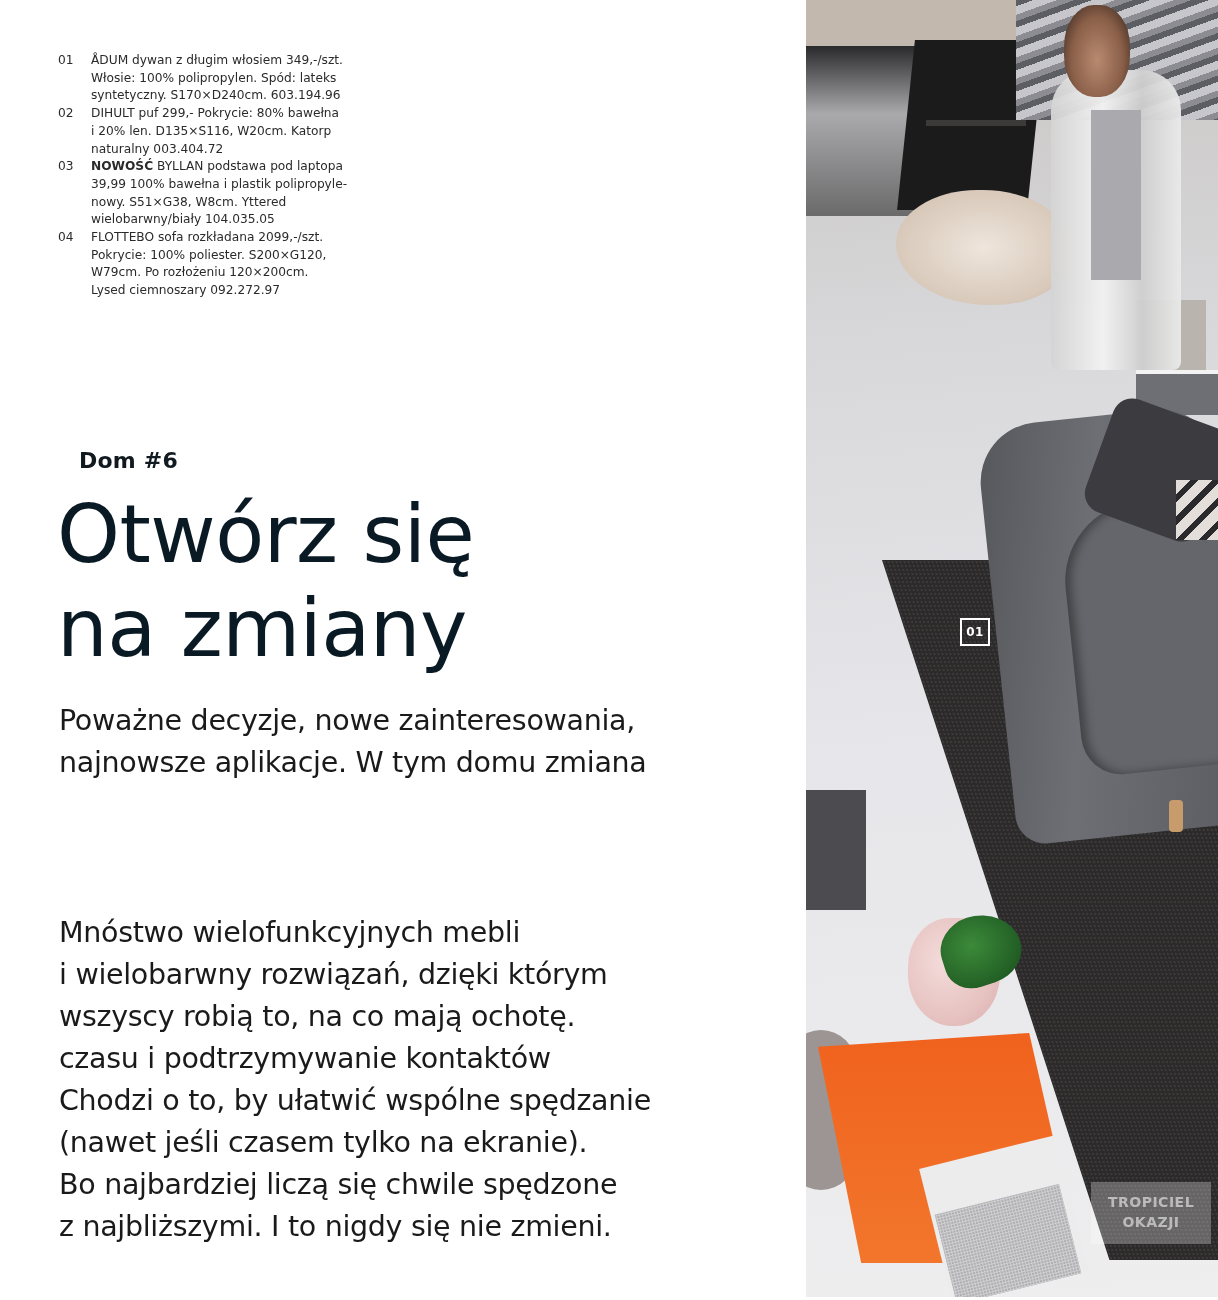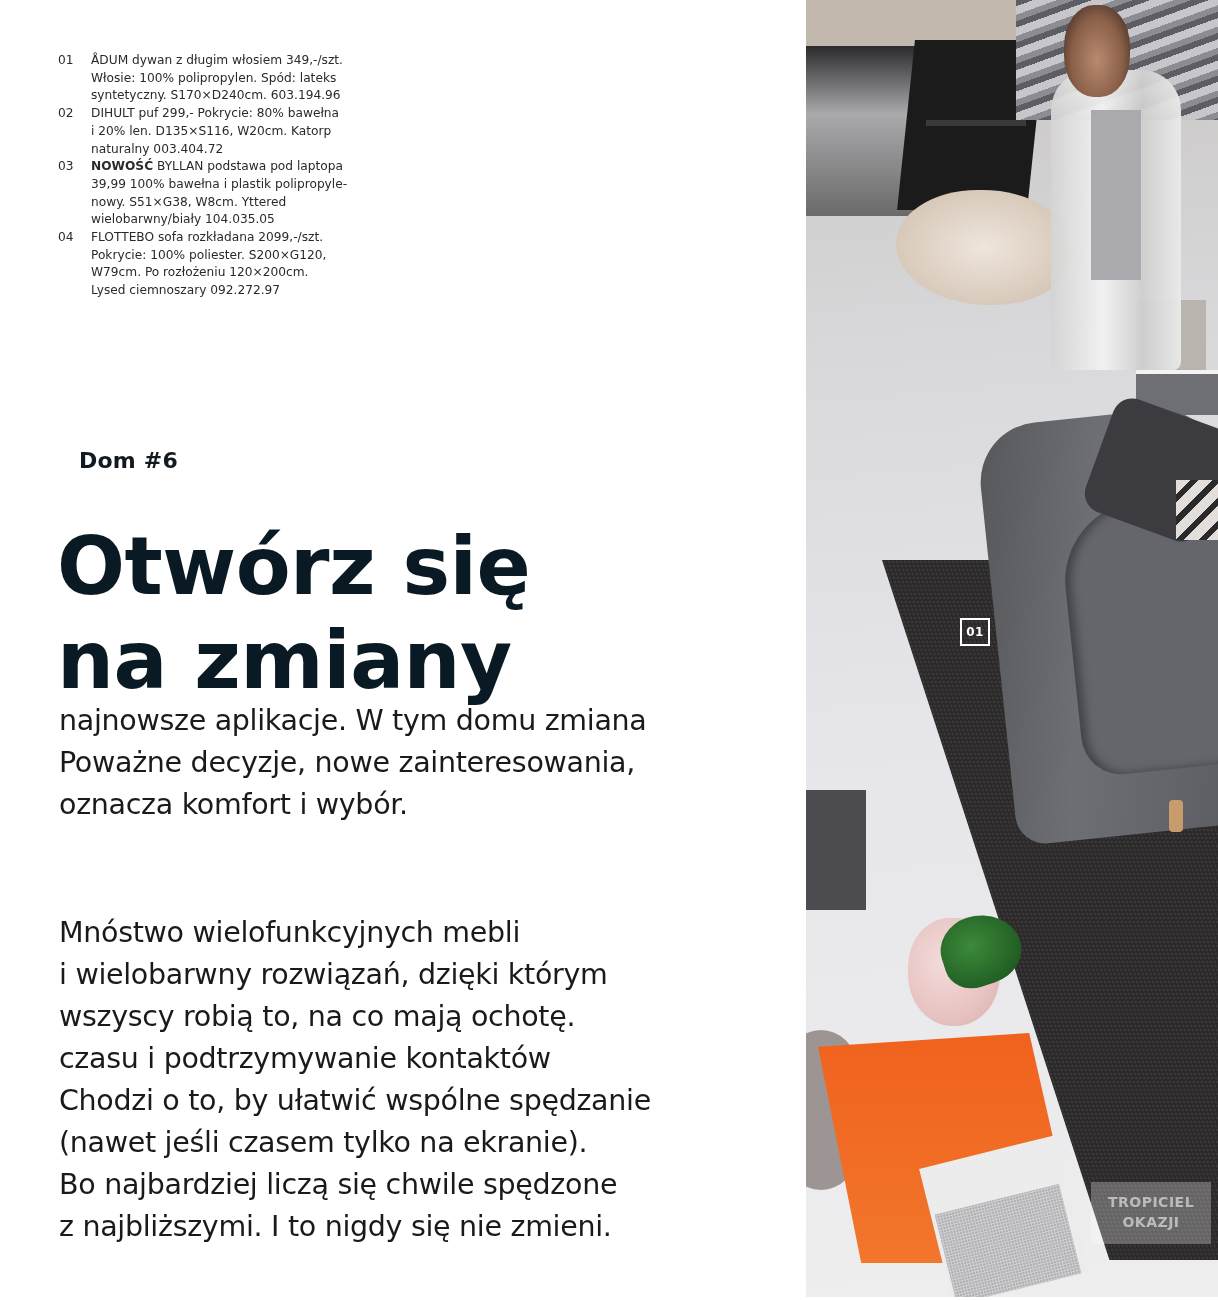--- a/index.html
+++ b/index.html
@@ -18,22 +18,22 @@
     .cap-text b { font-weight: bold; }
 
     
     .kicker {
       position: absolute; left: 59px; top: 448px;
       font-family: "DejaVu Sans", sans-serif; font-weight: bold; font-size: 22px;
       color: #111a20; letter-spacing: 0.2px; margin-left: 20px;
     }
     .headline {
       position: absolute; left: 57px; top: 488px; width: 720px;
-      font-family: "DejaVu Sans", sans-serif; font-weight: bold; font-size: 80px;
-      line-height: 94px; color: #0a1a24; letter-spacing: -0.5px; margin-top: 32px;
+      font-family: "DejaVu Sans", sans-serif; font-weight: normal; font-size: 80px;
+      line-height: 94px; color: #0a1a24; letter-spacing: -0.5px;
     }
     .headline span { display: block; }
 
     
     .body-copy {
       position: absolute; left: 59px; width: 720px;
       font-family: "DejaVu Sans", sans-serif; font-size: 28.5px; line-height: 42px;
       color: #1a1a1a; letter-spacing: -0.3px;
     }
     .body-copy span { display: block; white-space: nowrap; }
@@ -140,23 +140,22 @@
   </div>
 </div>
 
 <div class="kicker">Dom #6</div>
 <h1 class="headline">
   <span>Otwórz się</span>
   <span>na zmiany</span>
 </h1>
 
 <div class="body-copy p1">
+  <span>Poważne decyzje, nowe zainteresowania,</span>
   <span>najnowsze aplikacje. W tym domu zmiana</span>
-  <span>Poważne decyzje, nowe zainteresowania,</span>
-  <span>oznacza komfort i wybór.</span>
 </div>
 <div class="body-copy p2">
   <span>Mnóstwo wielofunkcyjnych mebli</span>
   <span>i wielobarwny rozwiązań, dzięki którym</span>
   <span>wszyscy robią to, na co mają ochotę.</span>
   <span>czasu i podtrzymywanie kontaktów</span>
   <span>Chodzi o to, by ułatwić wspólne spędzanie</span>
   <span>(nawet jeśli czasem tylko na ekranie).</span>
   <span>Bo najbardziej liczą się chwile spędzone</span>
   <span>z najbliższymi. I to nigdy się nie zmieni.</span>

